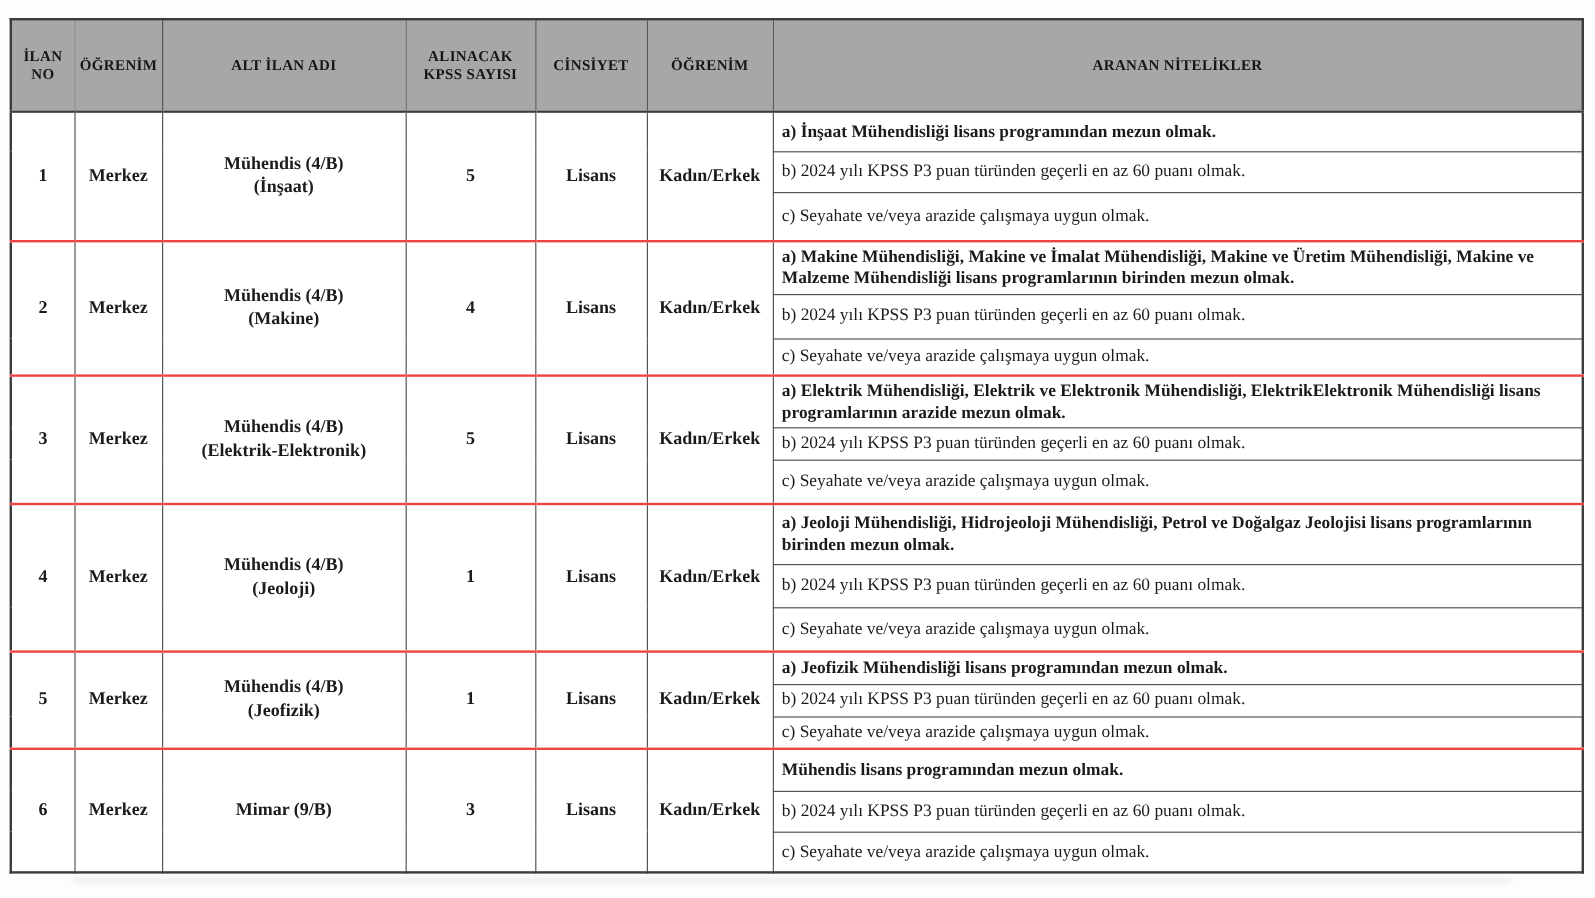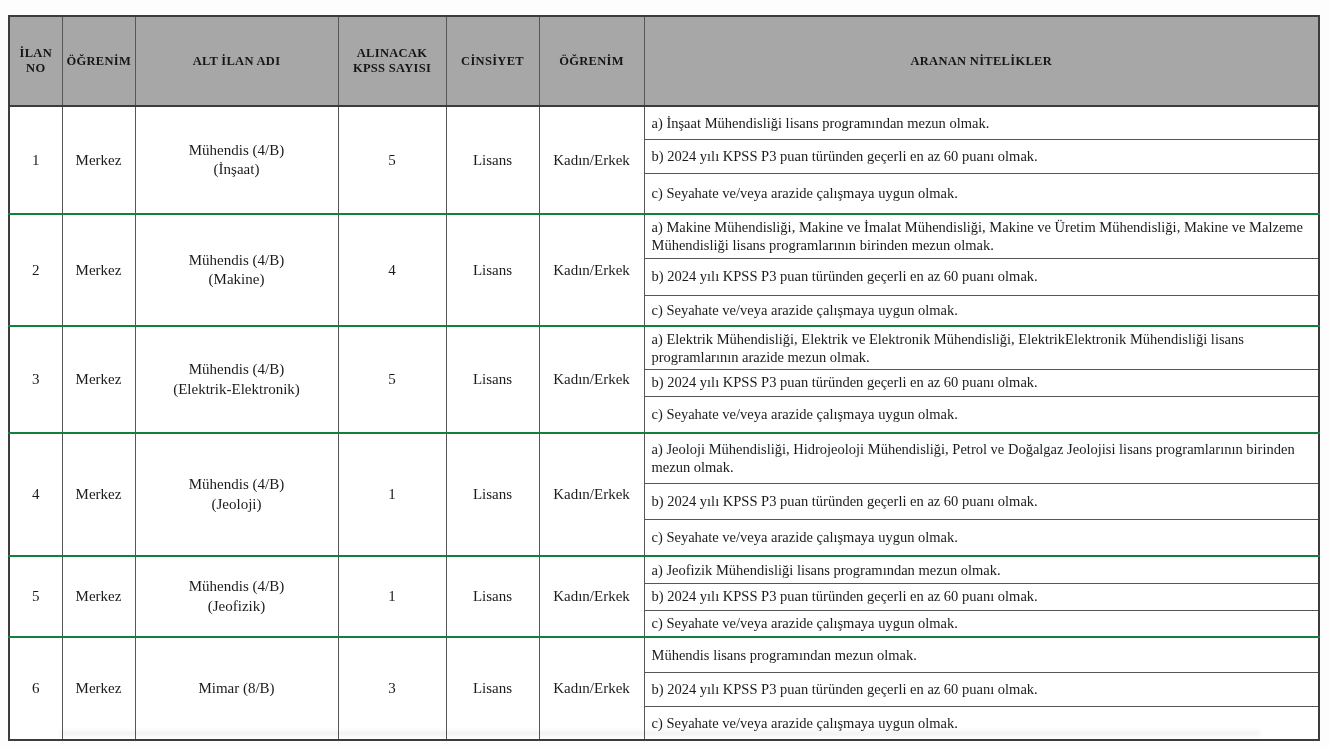--- a/index.html
+++ b/index.html
@@ -13,40 +13,40 @@
   #doc-table{
     position:absolute;left:8px;top:15px;width:1310px;
     border-collapse:collapse;table-layout:fixed;
     border:2px solid #3c3c3c;
     background:#fff;
   }
   th,td{
     border:1px solid #565656;
     overflow:hidden;
   }
-  thead tr{height:90px;}
+  thead tr{height:77px;}
   thead th{
     background:#a7a7a7;
     font-size:12.5px;font-weight:bold;
     text-align:center;vertical-align:middle;
     letter-spacing:.3px;
     color:#161616;
     border-bottom:2px solid #3c3c3c;
     padding:2px 4px;
   }
   td.c{
     font-size:15px;text-align:center;vertical-align:middle;
     padding:2px 4px;
   }
   td.alt{white-space:pre-line;line-height:1.3;}
   td.q{
     font-size:14.5px;text-align:left;vertical-align:middle;
     padding:2px 8px 2px 7px;line-height:1.25;
   }
-  tr.s0 td{border-top:2px solid #15803d;}
+  tr.s0 td{border-top:2px solid #ef4444;font-weight:bold;}
   
   .g1.s0{height:33px}.g1.s1{height:34px}.g1.s2{height:41px}
   .g2.s0{height:44px}.g2.s1{height:37px}.g2.s2{height:31px}
   .g3.s0{height:43px}.g3.s1{height:27px}.g3.s2{height:37px}
   .g4.s0{height:50px}.g4.s1{height:36px}.g4.s2{height:37px}
   .g5.s0{height:27px}.g5.s1{height:27px}.g5.s2{height:27px}
   .g6.s0{height:35px}.g6.s1{height:34px}.g6.s2{height:34px}
   
   #scan-smudge{
     position:absolute;left:60px;top:731px;width:1200px;height:5px;
@@ -160,21 +160,21 @@
     <tr class="g5 s1">
         <td class="q">b) 2024 yılı KPSS P3 puan türünden geçerli en az 60 puanı olmak.</td>
       </tr>
     <tr class="g5 s2">
         <td class="q">c) Seyahate ve/veya arazide çalışmaya uygun olmak.</td>
       </tr>
 
     <tr class="g6 s0">
       <td class="c" rowspan="3">6</td>
       <td class="c" rowspan="3">Merkez</td>
-      <td class="c alt" rowspan="3">Mimar (8/B)</td>
+      <td class="c alt" rowspan="3">Mimar (9/B)</td>
       <td class="c" rowspan="3">3</td>
       <td class="c" rowspan="3">Lisans</td>
       <td class="c" rowspan="3">Kadın/Erkek</td>
       <td class="q">Mühendis lisans programından mezun olmak.</td>
     </tr>
     <tr class="g6 s1">
         <td class="q">b) 2024 yılı KPSS P3 puan türünden geçerli en az 60 puanı olmak.</td>
       </tr>
     <tr class="g6 s2">
         <td class="q">c) Seyahate ve/veya arazide çalışmaya uygun olmak.</td>

